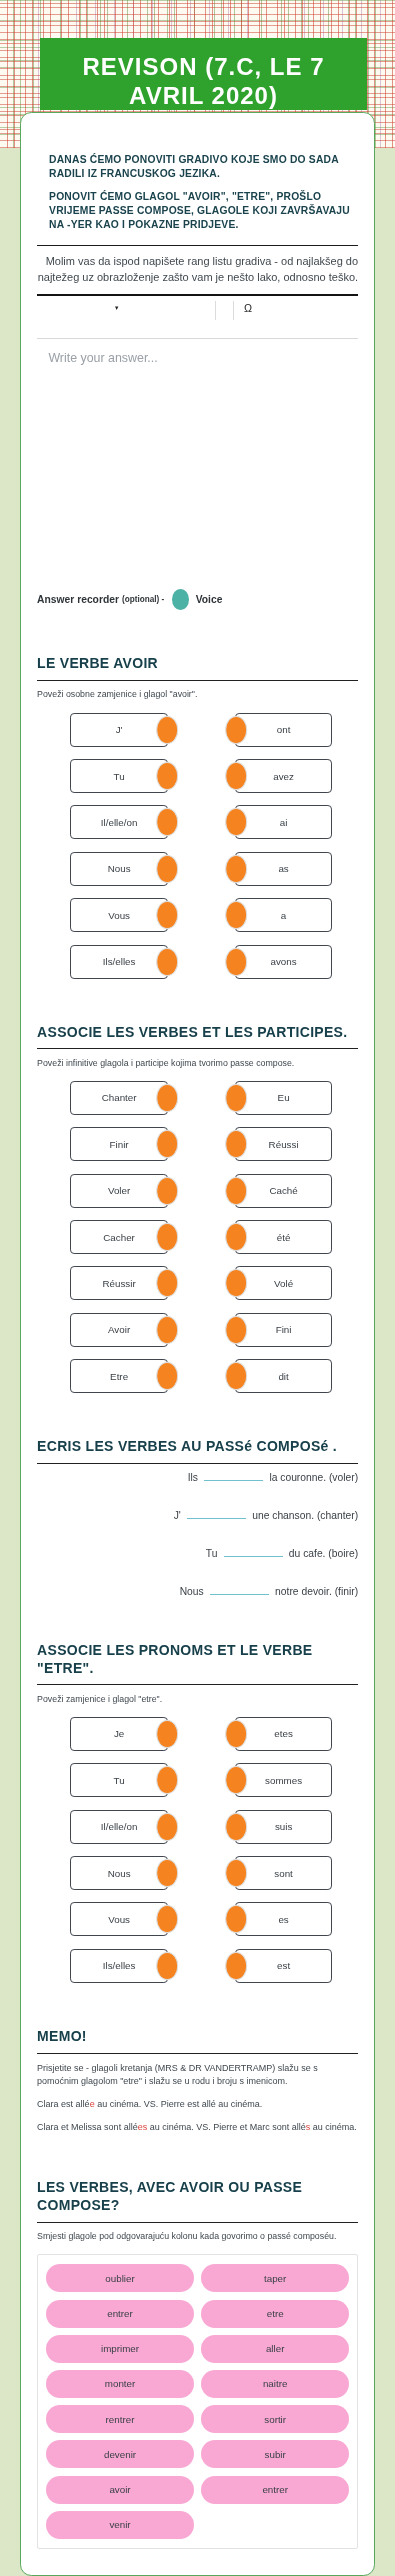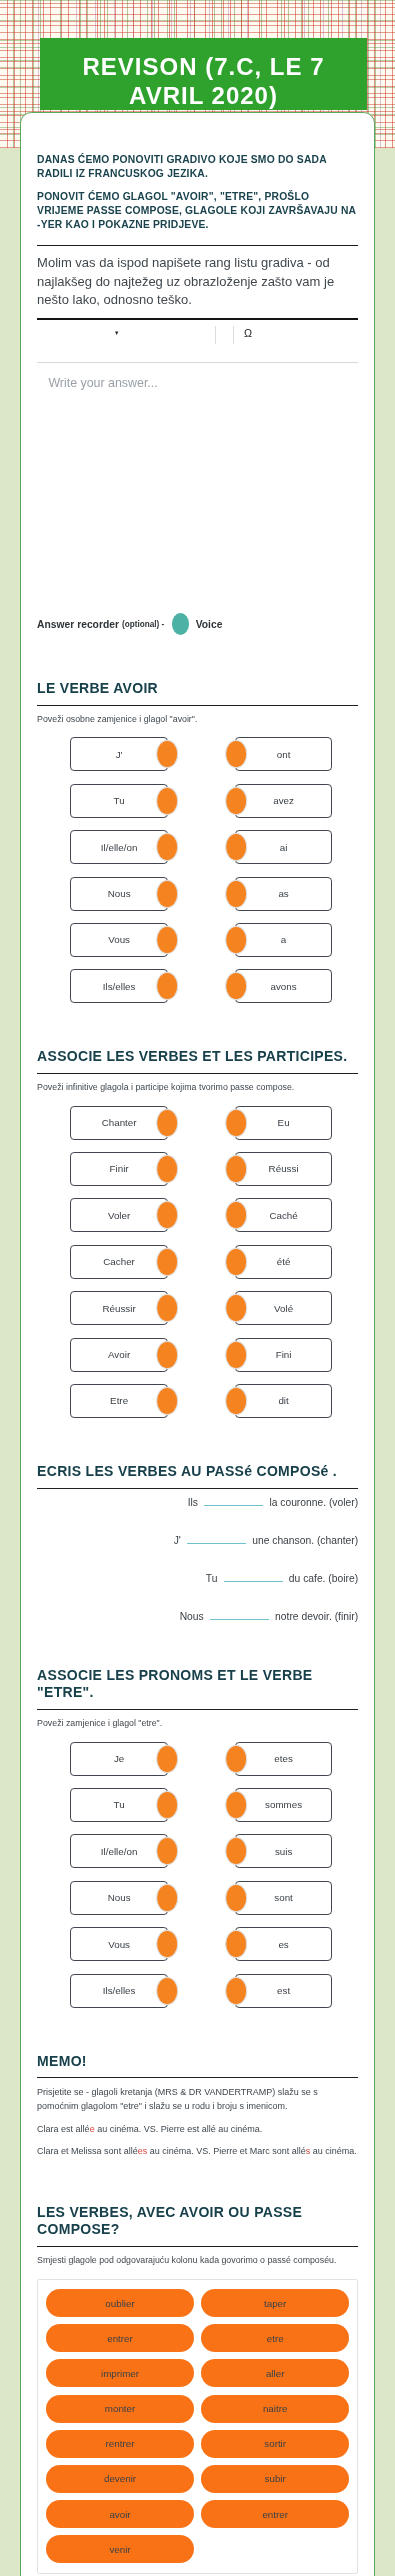--- a/index.html
+++ b/index.html
@@ -29,24 +29,24 @@
   }
   .banner .t {
     color:#fff; font-weight:800; font-size:24px; line-height:1.18; letter-spacing:1px;
   }
   
   .card {
     position:relative; z-index:2; margin:112px 0 0 19.6px; width:355px;
     background:#fff; border:1.5px solid #58a85c; border-radius:11.3px;
     padding:40px 15.5px 26px 16.5px;
   }
-  .marker { color:#1a434d; font-weight:800; font-size:10.3px; line-height:1.32; letter-spacing:0.2px; }
+  .marker { color:#1a434d; font-weight:800; font-size:10.3px; line-height:1.32; letter-spacing:0.2px;margin-left:12px; }
   .intro p + p { margin-top:10.3px; }
   .divider { border:none; border-top:1px solid #1c1c1c; margin:13.4px 0 8.2px 0; }
-  .body-text { color:#40484e; font-size:13px; line-height:1.45; }
+  .body-text { color:#40484e; font-size:11px; line-height:1.45;text-align:right; }
 
   
   .editor { margin-top:8.2px; border-top:2.6px solid #141414; background:#fff; }
   .toolbar { position:relative; height:43px; border-bottom:0.5px solid #d9d9d9; }
   .tb-caret { position:absolute; left:78px; top:8.2px; font-size:6.7px; color:#222; cursor:pointer; }
   .tb-sep { position:absolute; top:5.2px; width:0.5px; height:18.5px; background:#dcdcdc; }
   .s1 { left:178px; } .s2 { left:196px; }
   .tb-omega { position:absolute; left:207px; top:6.2px; font-size:10.8px; color:#222; cursor:pointer; }
   .editor-area { height:227px; padding:12.4px 0 0 11.3px; }
   .placeholder { color:#9aa0a6; font-size:12.4px; }
@@ -87,21 +87,21 @@
   
   .memo p { color:#3f474e; font-size:9px; line-height:1.5; margin-bottom:9.3px; }
   .red { color:#d9443e; }
 
   
   .chip-pool {
     margin-top:4.1px; background:#fff; border:0.5px solid #e2e2e2; border-radius:2.1px;
     padding:9.3px 8.2px; display:grid; grid-template-columns:1fr 1fr; gap:7.2px 7.7px;
   }
   .chip {
-    background:#f97316; border-radius:14px; height:28px;
+    background:#f9a8d4; border-radius:14px; height:28px;
     display:flex; align-items:center; justify-content:center;
     font-size:9.8px; color:#3b4147; cursor:grab;
   }
 </style>
 </head>
 <body>
 
 <div class="plaid"></div>
 <div class="banner">
   <div class="t">REVISON (7.C, LE 7</div>

